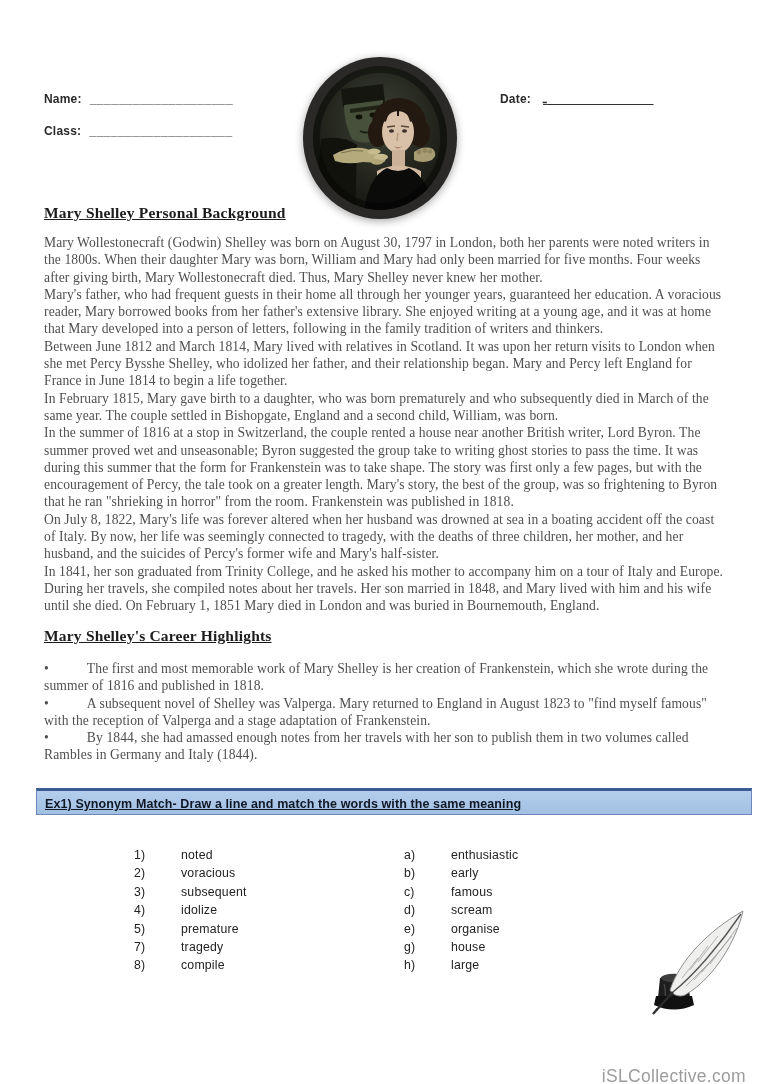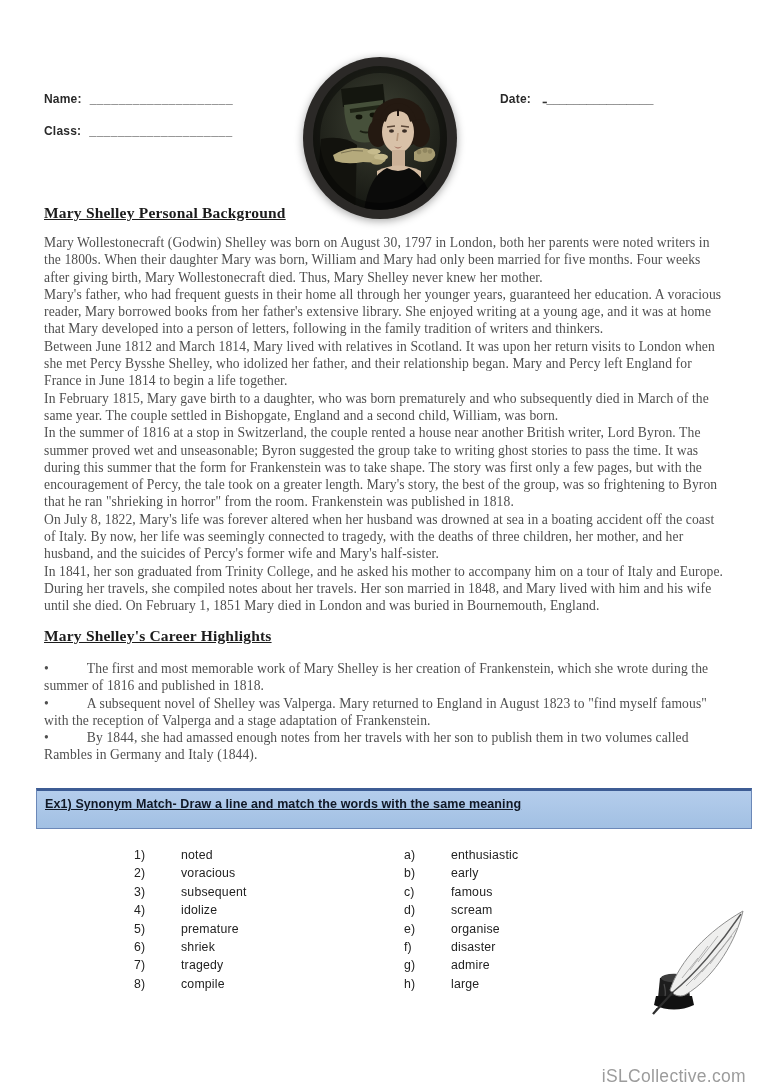--- a/index.html
+++ b/index.html
@@ -3,21 +3,21 @@
 <meta charset="utf-8">
 <style>
   html,body{margin:0;padding:0;background:#ffffff;}
   .page{position:relative;width:766px;height:1084px;background:#ffffff;
         font-family:"Liberation Sans", sans-serif;overflow:hidden;}
 
   
   .field-row{position:absolute;white-space:nowrap;font-size:12px;color:#2a2a2a;}
   .field-label{font-weight:bold;letter-spacing:0.2px;}
   .field-line{margin-left:8px;color:#333;font-weight:bold;letter-spacing:0.5px;}
-  .field-line.date{margin-left:12px;}
+  .field-line.date{margin-left:12px;text-decoration:underline;}
 
   
   .portrait-wrap{position:absolute;left:303px;top:57px;width:154px;height:162px;
                  filter:drop-shadow(0 2px 4px rgba(0,0,0,0.35));}
 
   
   .doc-heading{position:absolute;left:44px;font-family:"Liberation Serif", serif;
                font-size:15.5px;font-weight:bold;text-decoration:underline;
                color:#1c1c1c;letter-spacing:0.2px;}
 
@@ -25,21 +25,21 @@
   .body-text{position:absolute;left:44px;top:234px;width:680px;
              font-family:"Liberation Serif", serif;font-size:13.6px;
              line-height:17.3px;color:#4f4f4f;letter-spacing:0.1px;}
 
   .bullets{position:absolute;left:44px;top:660px;width:680px;
            font-family:"Liberation Serif", serif;font-size:13.6px;
            line-height:17.3px;color:#4f4f4f;letter-spacing:0.1px;}
   .btab{display:inline-block;width:38px;}
 
   
-  .banner{position:absolute;left:36px;top:788px;width:716px;height:41px;
+  .banner{position:absolute;left:36px;top:788px;width:716px;height:27px;
           box-sizing:border-box;background:linear-gradient(#b4cdec,#a2c0e3);
           border:1px solid #6b88b8;border-top:3px solid #3d5c94;
           padding:3px 0 0 8px;}
   .banner-text{font-size:12.5px;font-weight:bold;text-decoration:underline;
                color:#101826;letter-spacing:0.1px;}
 
   
   .match-list{position:absolute;left:134px;top:846px;white-space:nowrap;
               font-size:12.3px;color:#222;letter-spacing:0.2px;}
   .match-row{line-height:18.4px;}
@@ -159,24 +159,21 @@
     <div class="match-row">
       <span class="mnum">3)</span><span class="mword">subsequent</span><span class="mnum">c)</span><span class="mword2">famous</span>
     </div>
     <div class="match-row">
       <span class="mnum">4)</span><span class="mword">idolize</span><span class="mnum">d)</span><span class="mword2">scream</span>
     </div>
     <div class="match-row">
       <span class="mnum">5)</span><span class="mword">premature</span><span class="mnum">e)</span><span class="mword2">organise</span>
     </div>
     <div class="match-row">
-      <span class="mnum">6)</span><span class="mword">shriek</span><span class="mnum">f)</span><span class="mword2">disaster</span>
-    </div>
-    <div class="match-row">
-      <span class="mnum">7)</span><span class="mword">tragedy</span><span class="mnum">g)</span><span class="mword2">admire</span>
+      <span class="mnum">7)</span><span class="mword">tragedy</span><span class="mnum">g)</span><span class="mword2">house</span>
     </div>
     <div class="match-row">
       <span class="mnum">8)</span><span class="mword">compile</span><span class="mnum">h)</span><span class="mword2">large</span>
     </div>
   </div>
 
   <div class="quill-wrap">
     <svg width="120" height="125" viewBox="0 0 120 125" xmlns="http://www.w3.org/2000/svg">
 
       <path d="M20 80 Q34 73 48 80 L50 100 Q34 109 18 100 Z" fill="#1d1d1d"></path>

